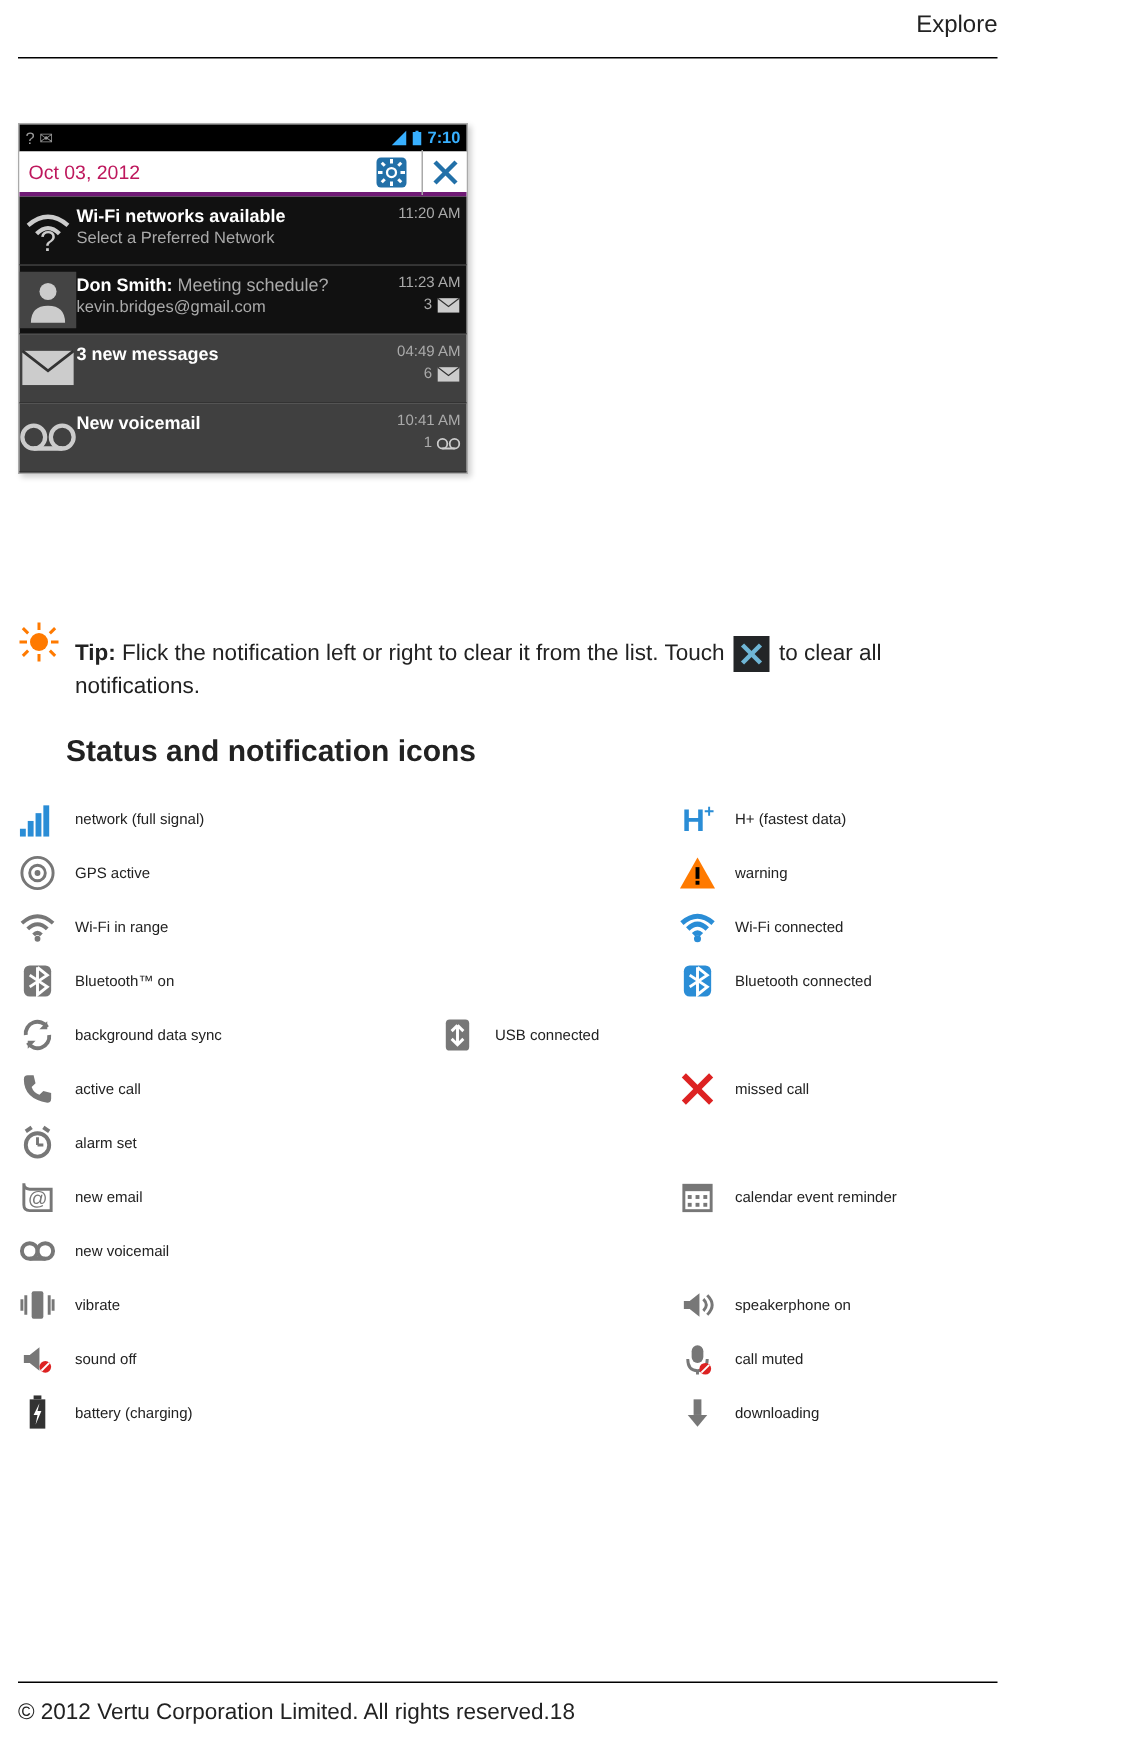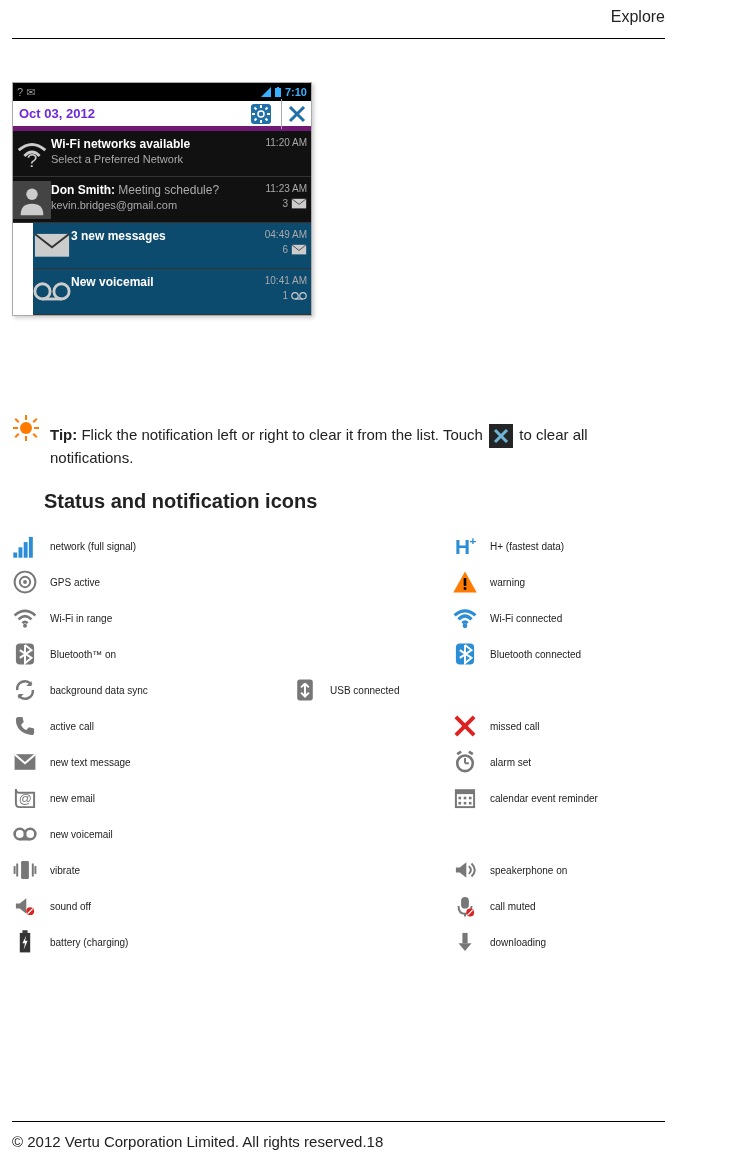--- a/index.html
+++ b/index.html
@@ -3,27 +3,27 @@
 <meta charset="utf-8">
 <style>
   * { box-sizing: border-box; margin: 0; padding: 0; }
   html, body { width: 755px; height: 1162px; background: #fff; font-family: Arial, Helvetica, sans-serif; color: #222; }
   .page { width: 677px; height: 1162px; position: relative; }
   .header-bar { position: absolute; top: 8px; right: 12px; font-size: 16px; }
   .header-rule { position: absolute; top: 38px; left: 12px; right: 12px; height: 1px; background: #000; }
   .phone-block { position: absolute; top: 82px; left: 12px; width: 300px; border: 1px solid #aaa; box-shadow: 2px 2px 4px rgba(0,0,0,0.2); }
   .phone-statusbar { height: 18px; background: #000; color: #999; font-size: 11px; display: flex; align-items: center; justify-content: space-between; padding: 0 4px; }
   .phone-statusbar .right { color: #38b0ff; font-weight: bold; display: flex; align-items: center; gap: 4px; }
-  .phone-datebar { height: 30px; background: #fff; border-bottom: 5px solid #701a75; display: flex; align-items: center; justify-content: space-between; padding: 0 6px; color: #6d28d9; font-size: 13px; font-weight: bold; }
+  .phone-datebar { height: 30px; background: #fff; border-bottom: 3px solid #701a75; display: flex; align-items: center; justify-content: space-between; padding: 0 6px; color: #be185d; font-size: 13px; font-weight: normal; }
   .phone-datebar .icons { display: flex; gap: 10px; align-items: center; height: 100%; }
   .phone-gear { width: 20px; height: 20px; background:#2270a8; border-radius:3px; position:relative; }
   .phone-close { width: 30px; height: 30px; display: flex; align-items: center; justify-content: center; border-left: 1px solid #aaa; margin-right:-6px;}
   .phone-close svg { width: 18px; height: 18px; }
   .notif-row { display: flex; background: #111; border-bottom: 1px solid #333; min-height: 46px; }
-  .notif-row.light { background: #0c4a6e; margin-left: 20px; }
+  .notif-row.light { background: #404040; }
   .notif-icon { width: 38px; display: flex; align-items: center; justify-content: center; color: #ccc; }
   .notif-body { flex: 1; padding: 6px 4px 6px 0; }
   .notif-title { color: #fff; font-size: 12px; font-weight: bold; }
   .notif-title .grey { color: #aaa; font-weight: normal; margin-top: 22px; }
   .notif-sub { color: #aaa; font-size: 11px; margin-top: 2px; }
   .notif-meta { width: 58px; padding: 6px 4px; text-align: right; color: #aaa; font-size: 10px; }
   .notif-meta .countline { margin-top: 4px; display:flex; align-items:center; justify-content:flex-end; gap:3px;}
   .tip-block { position: absolute; top: 414px; left: 12px; right: 12px; display: flex; align-items: flex-start; gap: 10px; font-size: 15px; }
   .tip-icon { width: 28px; height: 28px; flex-shrink: 0; }
   .tip-text { line-height: 20px; padding-top:10px;}
@@ -343,29 +343,20 @@
               <g stroke="#d22" stroke-width="3">
                 <line x1="3" y1="3" x2="17" y2="17"></line>
                 <line x1="17" y1="3" x2="3" y2="17"></line>
               </g>
             </svg>
           </span>
           <span class="lbl">missed call</span>
         </div>
       </div>
       <div class="row">
-        <div class="cell left">
-          <span class="icn">
-            <svg viewBox="0 0 20 20">
-              <rect x="2" y="4" width="16" height="12" fill="#777"></rect>
-              <path d="M2 4 L10 11 L18 4" fill="none" stroke="#fff" stroke-width="1.5"></path>
-            </svg>
-          </span>
-          <span class="lbl">new text message</span>
-        </div>
         <div class="cell right">
           <span class="icn">
             <svg viewBox="0 0 20 20">
               <circle cx="10" cy="11" r="6" fill="none" stroke="#777" stroke-width="2"></circle>
               <line x1="10" y1="11" x2="10" y2="7" stroke="#777" stroke-width="1.5"></line>
               <line x1="10" y1="11" x2="13" y2="11" stroke="#777" stroke-width="1.5"></line>
               <line x1="4" y1="4" x2="7" y2="2" stroke="#777" stroke-width="2"></line>
               <line x1="16" y1="4" x2="13" y2="2" stroke="#777" stroke-width="2"></line>
             </svg>
           </span>

